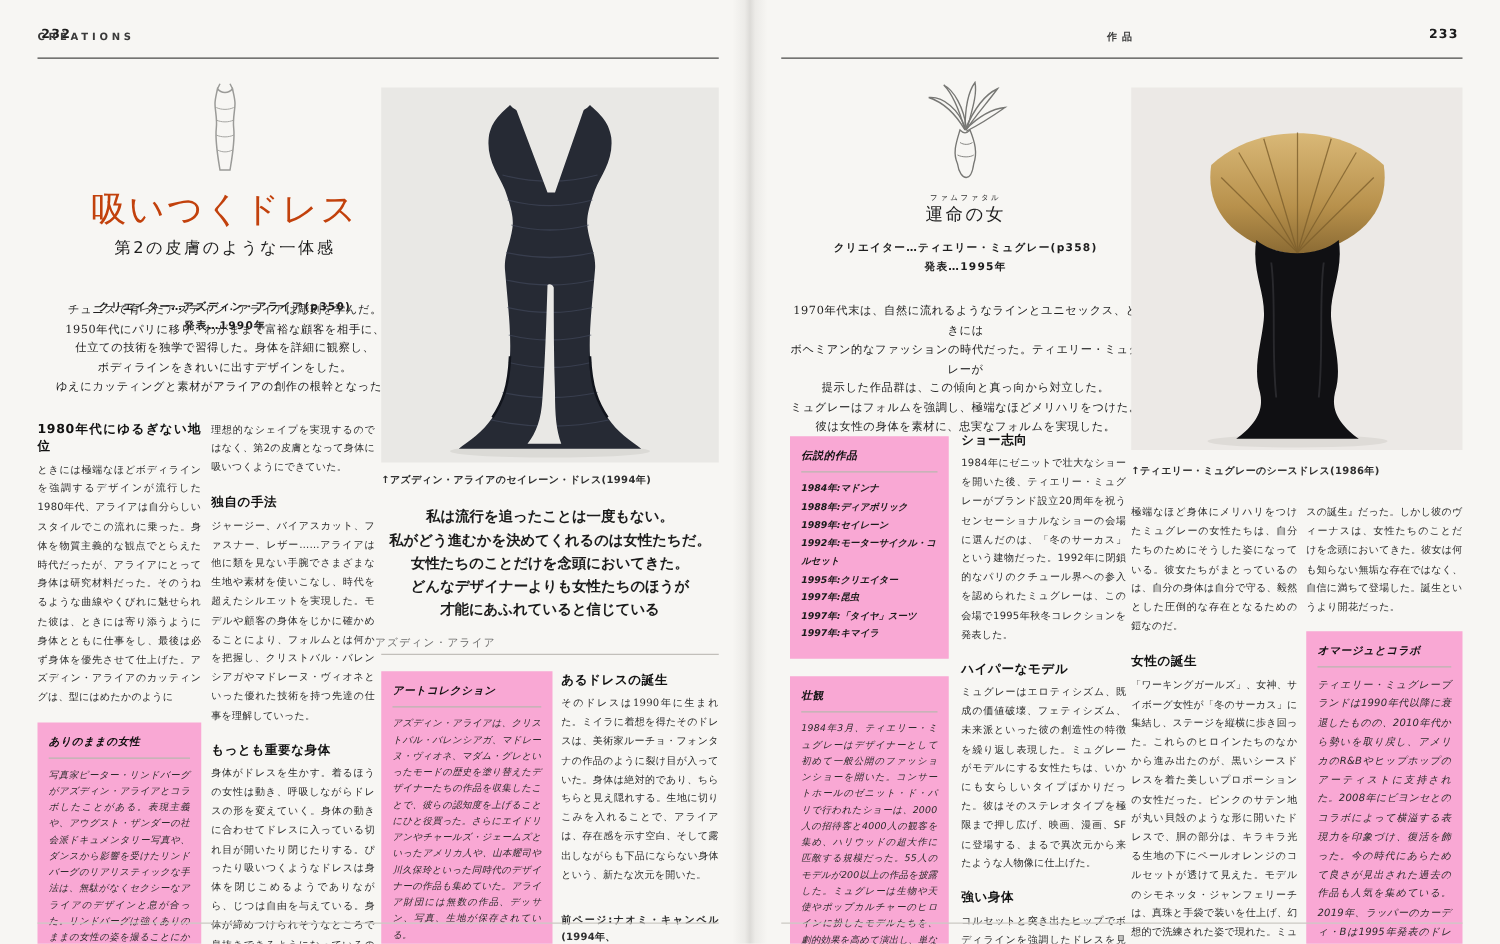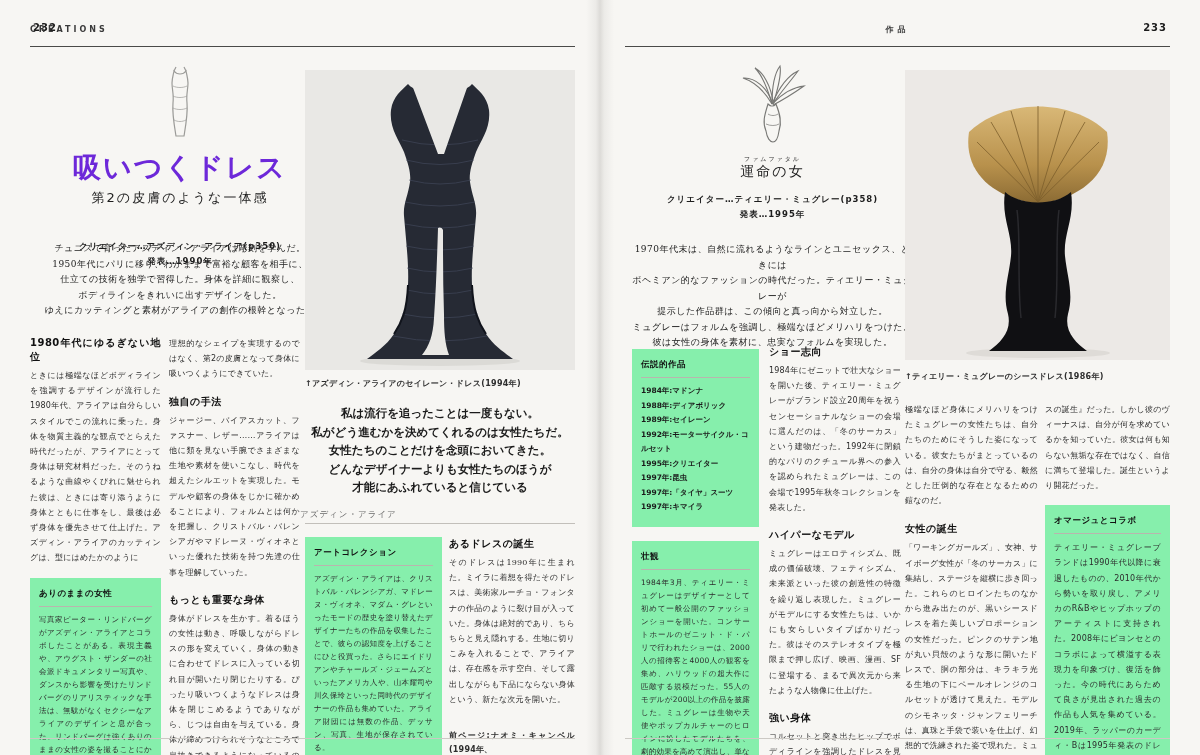--- a/index.html
+++ b/index.html
@@ -12,35 +12,35 @@
   }
   .abs{position:absolute;}
   
   .pagenum{font-size:10px;font-weight:700;letter-spacing:1px;color:#1c1c1c;}
   .runhead{font-size:8px;letter-spacing:3px;color:#3a3a3a;font-weight:600;}
   .headrule{height:1px;background:#4a4a48;}
   .bottomrule{height:1px;background:#ccc9c4;}
   
   .titleblock{text-align:center;}
   .sketch{display:block;margin:0 auto;}
-  .bigtitle{font-size:28px;font-weight:700;letter-spacing:2px;color:#6d28d9;line-height:1.15;}
+  .bigtitle{font-size:28px;font-weight:400;letter-spacing:2px;color:#c2410c;line-height:1.15;}
   .subtitle{font-size:13px;letter-spacing:2px;color:#1d1d1d;margin-top:5px;}
   .furigana{font-size:6px;letter-spacing:2px;color:#333;margin-top:6px;line-height:6px;}
   .creator{font-size:8.5px;font-weight:700;letter-spacing:1px;color:#1d1d1d;margin-top:32px;line-height:15px;white-space:pre-line;}
   
   .intro{
     font-family:"DejaVu Serif",serif;font-size:9px;line-height:15.5px;
     text-align:center;white-space:pre-line;color:#222;letter-spacing:0.5px;
   }
   
   .col{text-align:justify;}
   .col h3{font-size:10px;font-weight:800;color:#111;margin:0 0 4px 0;letter-spacing:0.5px;}
   .col p{font-size:8px;line-height:15.2px;margin:0 0 2px 0;letter-spacing:0.2px;}
   .section{margin-top:13px;}
-  .graybox{background:#86efac;padding:10px 9px 12px 9px;box-sizing:border-box;}
+  .graybox{background:#f9a8d4;padding:10px 9px 12px 9px;box-sizing:border-box;font-style:italic;}
   .graybox h4{
     font-size:8.5px;font-weight:800;color:#111;margin:0 0 6px 0;
     border-bottom:1px solid #b9b5ae;padding-bottom:6px;letter-spacing:0.5px;
   }
   .graybox p{font-size:7.5px;line-height:13px;margin:0;text-align:justify;letter-spacing:0.2px;}
   .graybox .listline{display:block;font-size:7.5px;font-weight:700;line-height:14.5px;color:#1a1a1a;}
   .serifcol p{font-family:"DejaVu Serif",serif;font-size:8px;line-height:15.2px;}
   
   .photo{background:#e9e8e5;}
   .caption{font-size:8px;font-weight:700;color:#2e2e2e;letter-spacing:0.3px;}
@@ -237,21 +237,21 @@
 
   <div class="abs col serifcol" style="left:905px;top:402px;width:133px;">
     <p>極端なほど身体にメリハリをつけたミュグレーの女性たちは、自分たちのためにそうした姿になっている。彼女たちがまとっているのは、自分の身体は自分で守る、毅然とした圧倒的な存在となるための鎧なのだ。</p>
     <div class="section" style="margin-top:14px;">
       <h3>女性の誕生</h3>
       <p>「ワーキングガールズ」、女神、サイボーグ女性が「冬のサーカス」に集結し、ステージを縦横に歩き回った。これらのヒロインたちのなかから進み出たのが、黒いシースドレスを着た美しいプロポーションの女性だった。ピンクのサテン地が丸い貝殻のような形に開いたドレスで、胴の部分は、キラキラ光る生地の下にペールオレンジのコルセットが透けて見えた。モデルのシモネッタ・ジャンフェリーチは、真珠と手袋で装いを仕上げ、幻想的で洗練された姿で現れた。ミュグレーが着想を得たのはサンドロ・ボッティチェリの『ヴィーナ</p>
     </div>
   </div>
 
   <div class="abs col serifcol" style="left:1045px;top:402px;width:125px;">
-    <p>スの誕生』だった。しかし彼のヴィーナスは、自分が何を求めているかを知っていた。彼女は何も知らない無垢な存在ではなく、自信に満ちて登場した。誕生というより開花だった。</p>
+    <p>スの誕生』だった。しかし彼のヴィーナスは、女性たちのことだけを念頭においてきた。彼女は何も知らない無垢な存在ではなく、自信に満ちて登場した。誕生というより開花だった。</p>
     <div class="graybox" style="margin-top:12px;">
       <h4>オマージュとコラボ</h4>
       <p style="font-family:'DejaVu Sans',sans-serif;">ティエリー・ミュグレーブランドは1990年代以降に衰退したものの、2010年代から勢いを取り戻し、アメリカのR&amp;Bやヒップホップのアーティストに支持された。2008年にビヨンセとのコラボによって横溢する表現力を印象づけ、復活を飾った。今の時代にあらためて良さが見出された過去の作品も人気を集めている。2019年、ラッパーのカーディ・Bは1995年発表のドレス3着を手に入れ、そのうちのヴィーナス・ドレスをグラミー賞授賞式で着用した。</p>
     </div>
 
   </div>
 
   <div class="abs bottomrule" style="left:625px;top:738px;width:545px;"></div>
 
   <div class="abs" style="left:586px;top:0;width:28px;height:755px;

